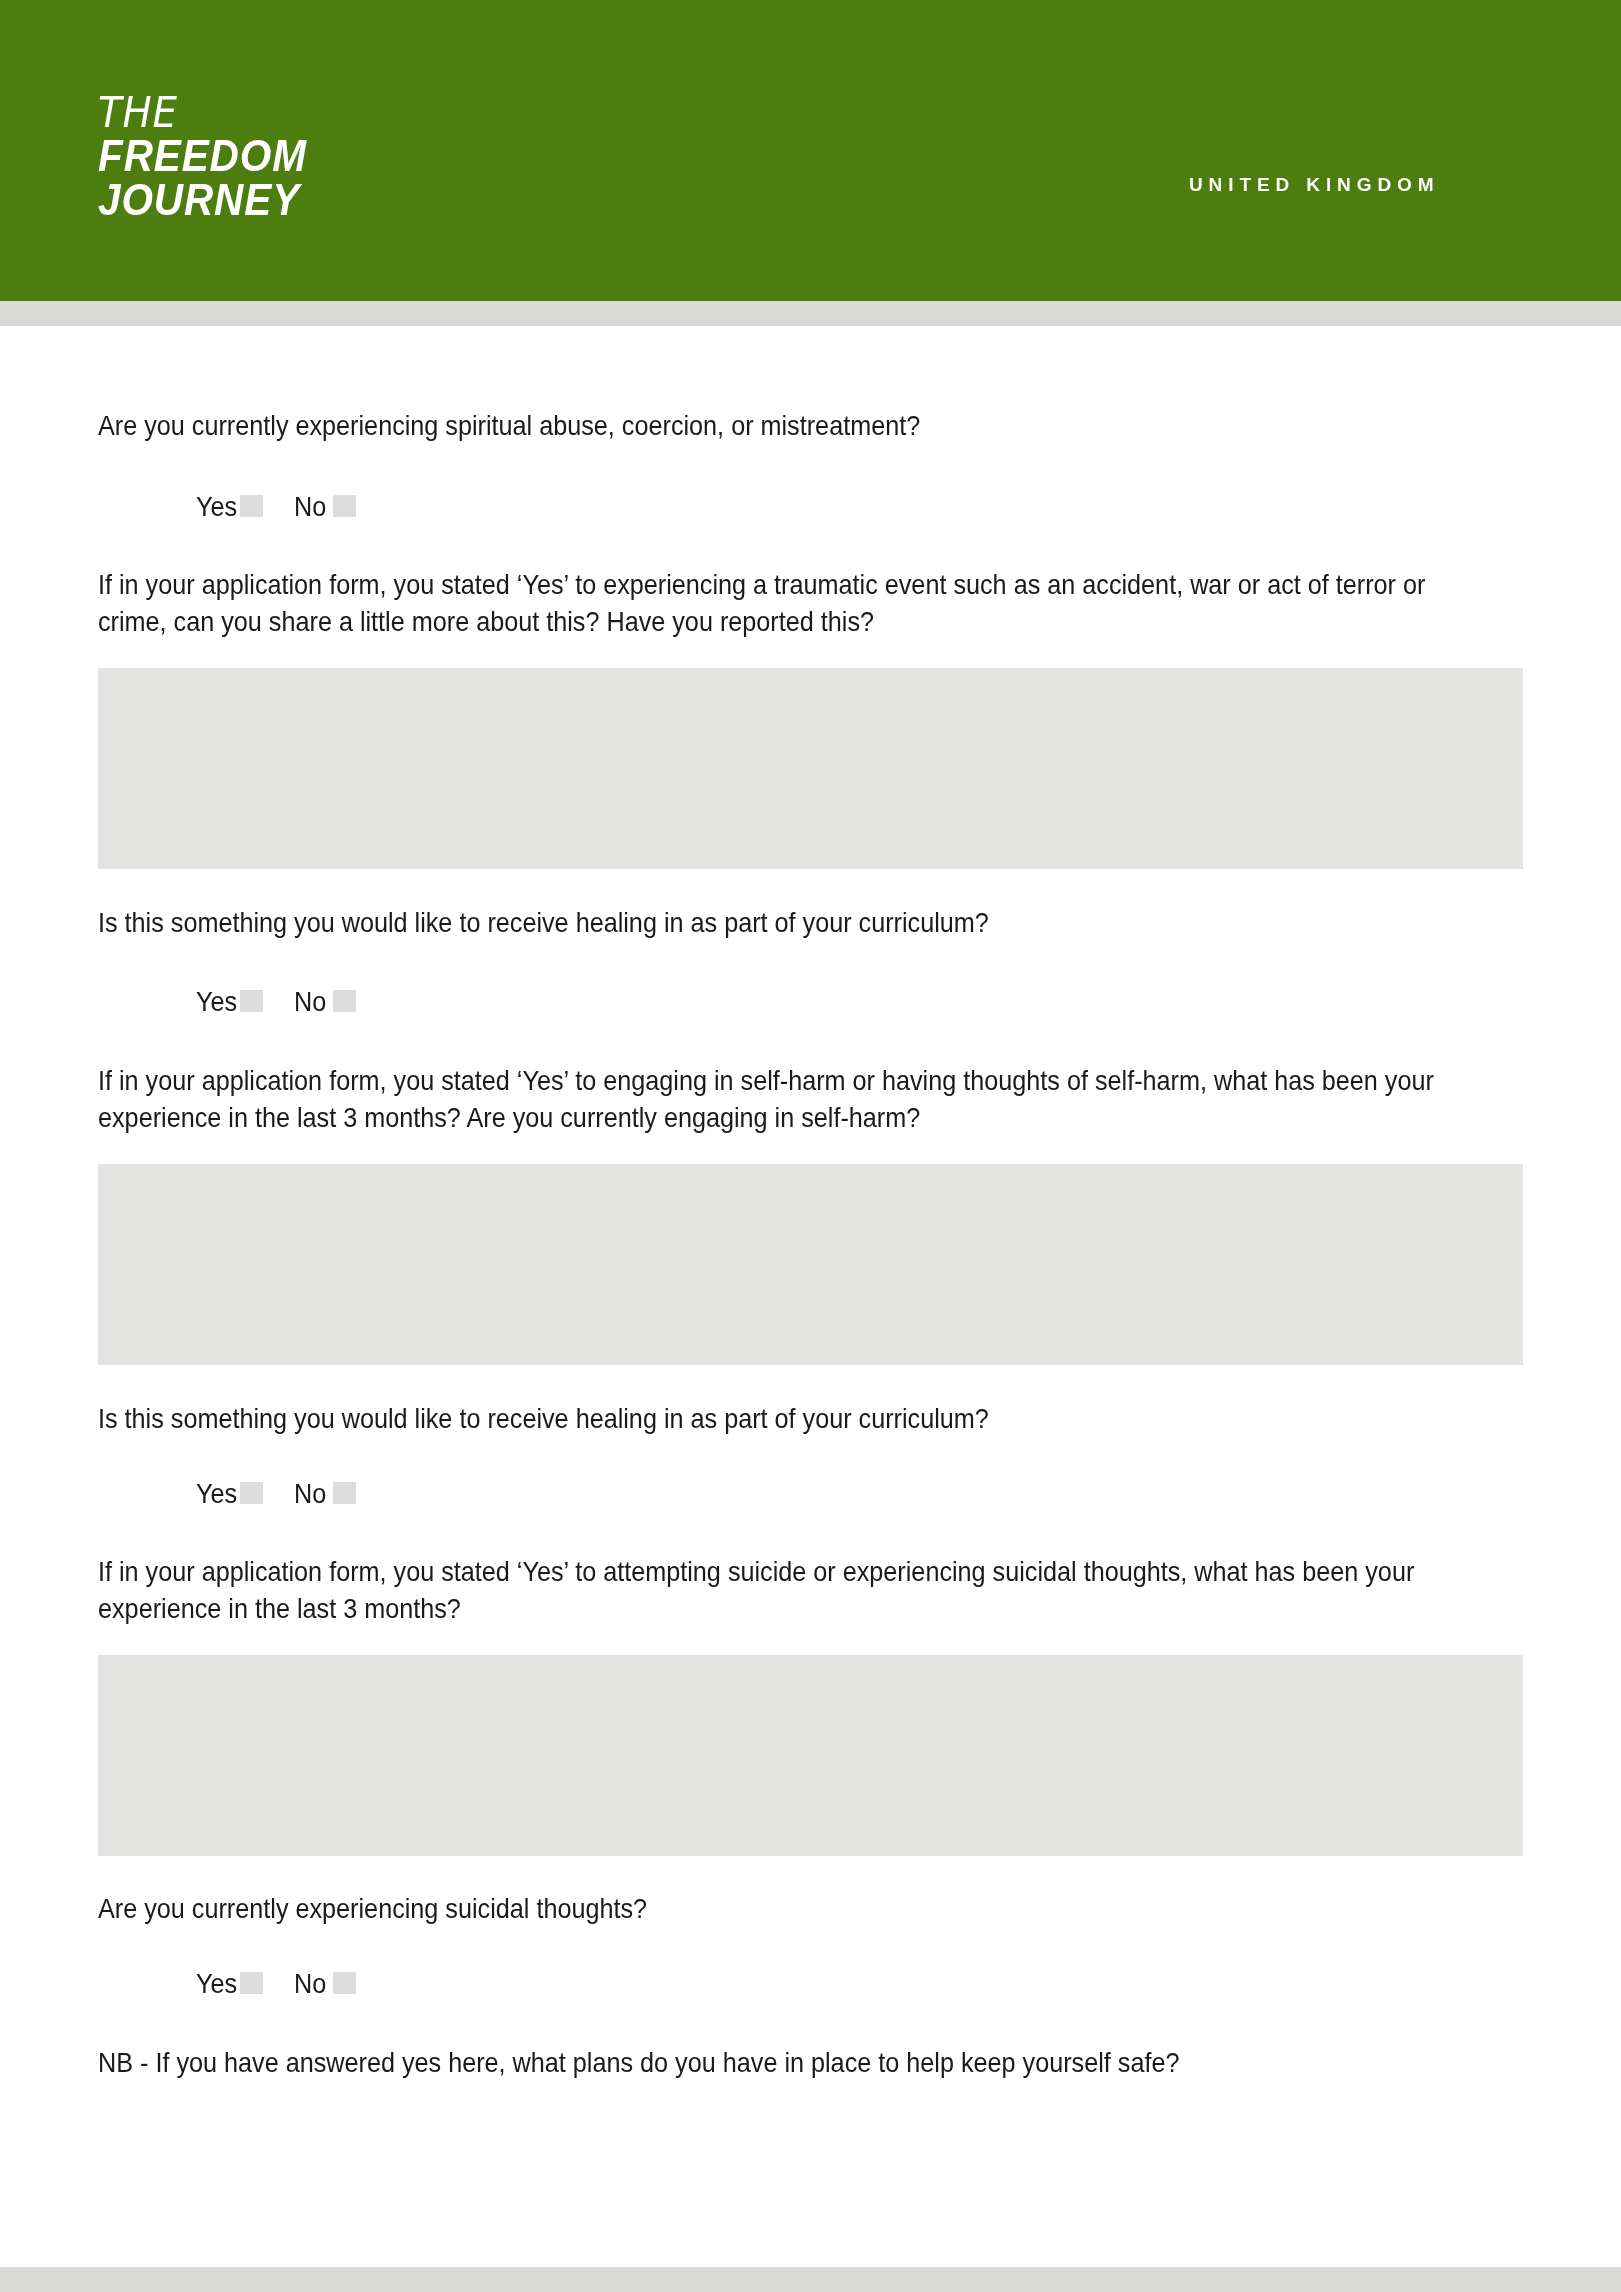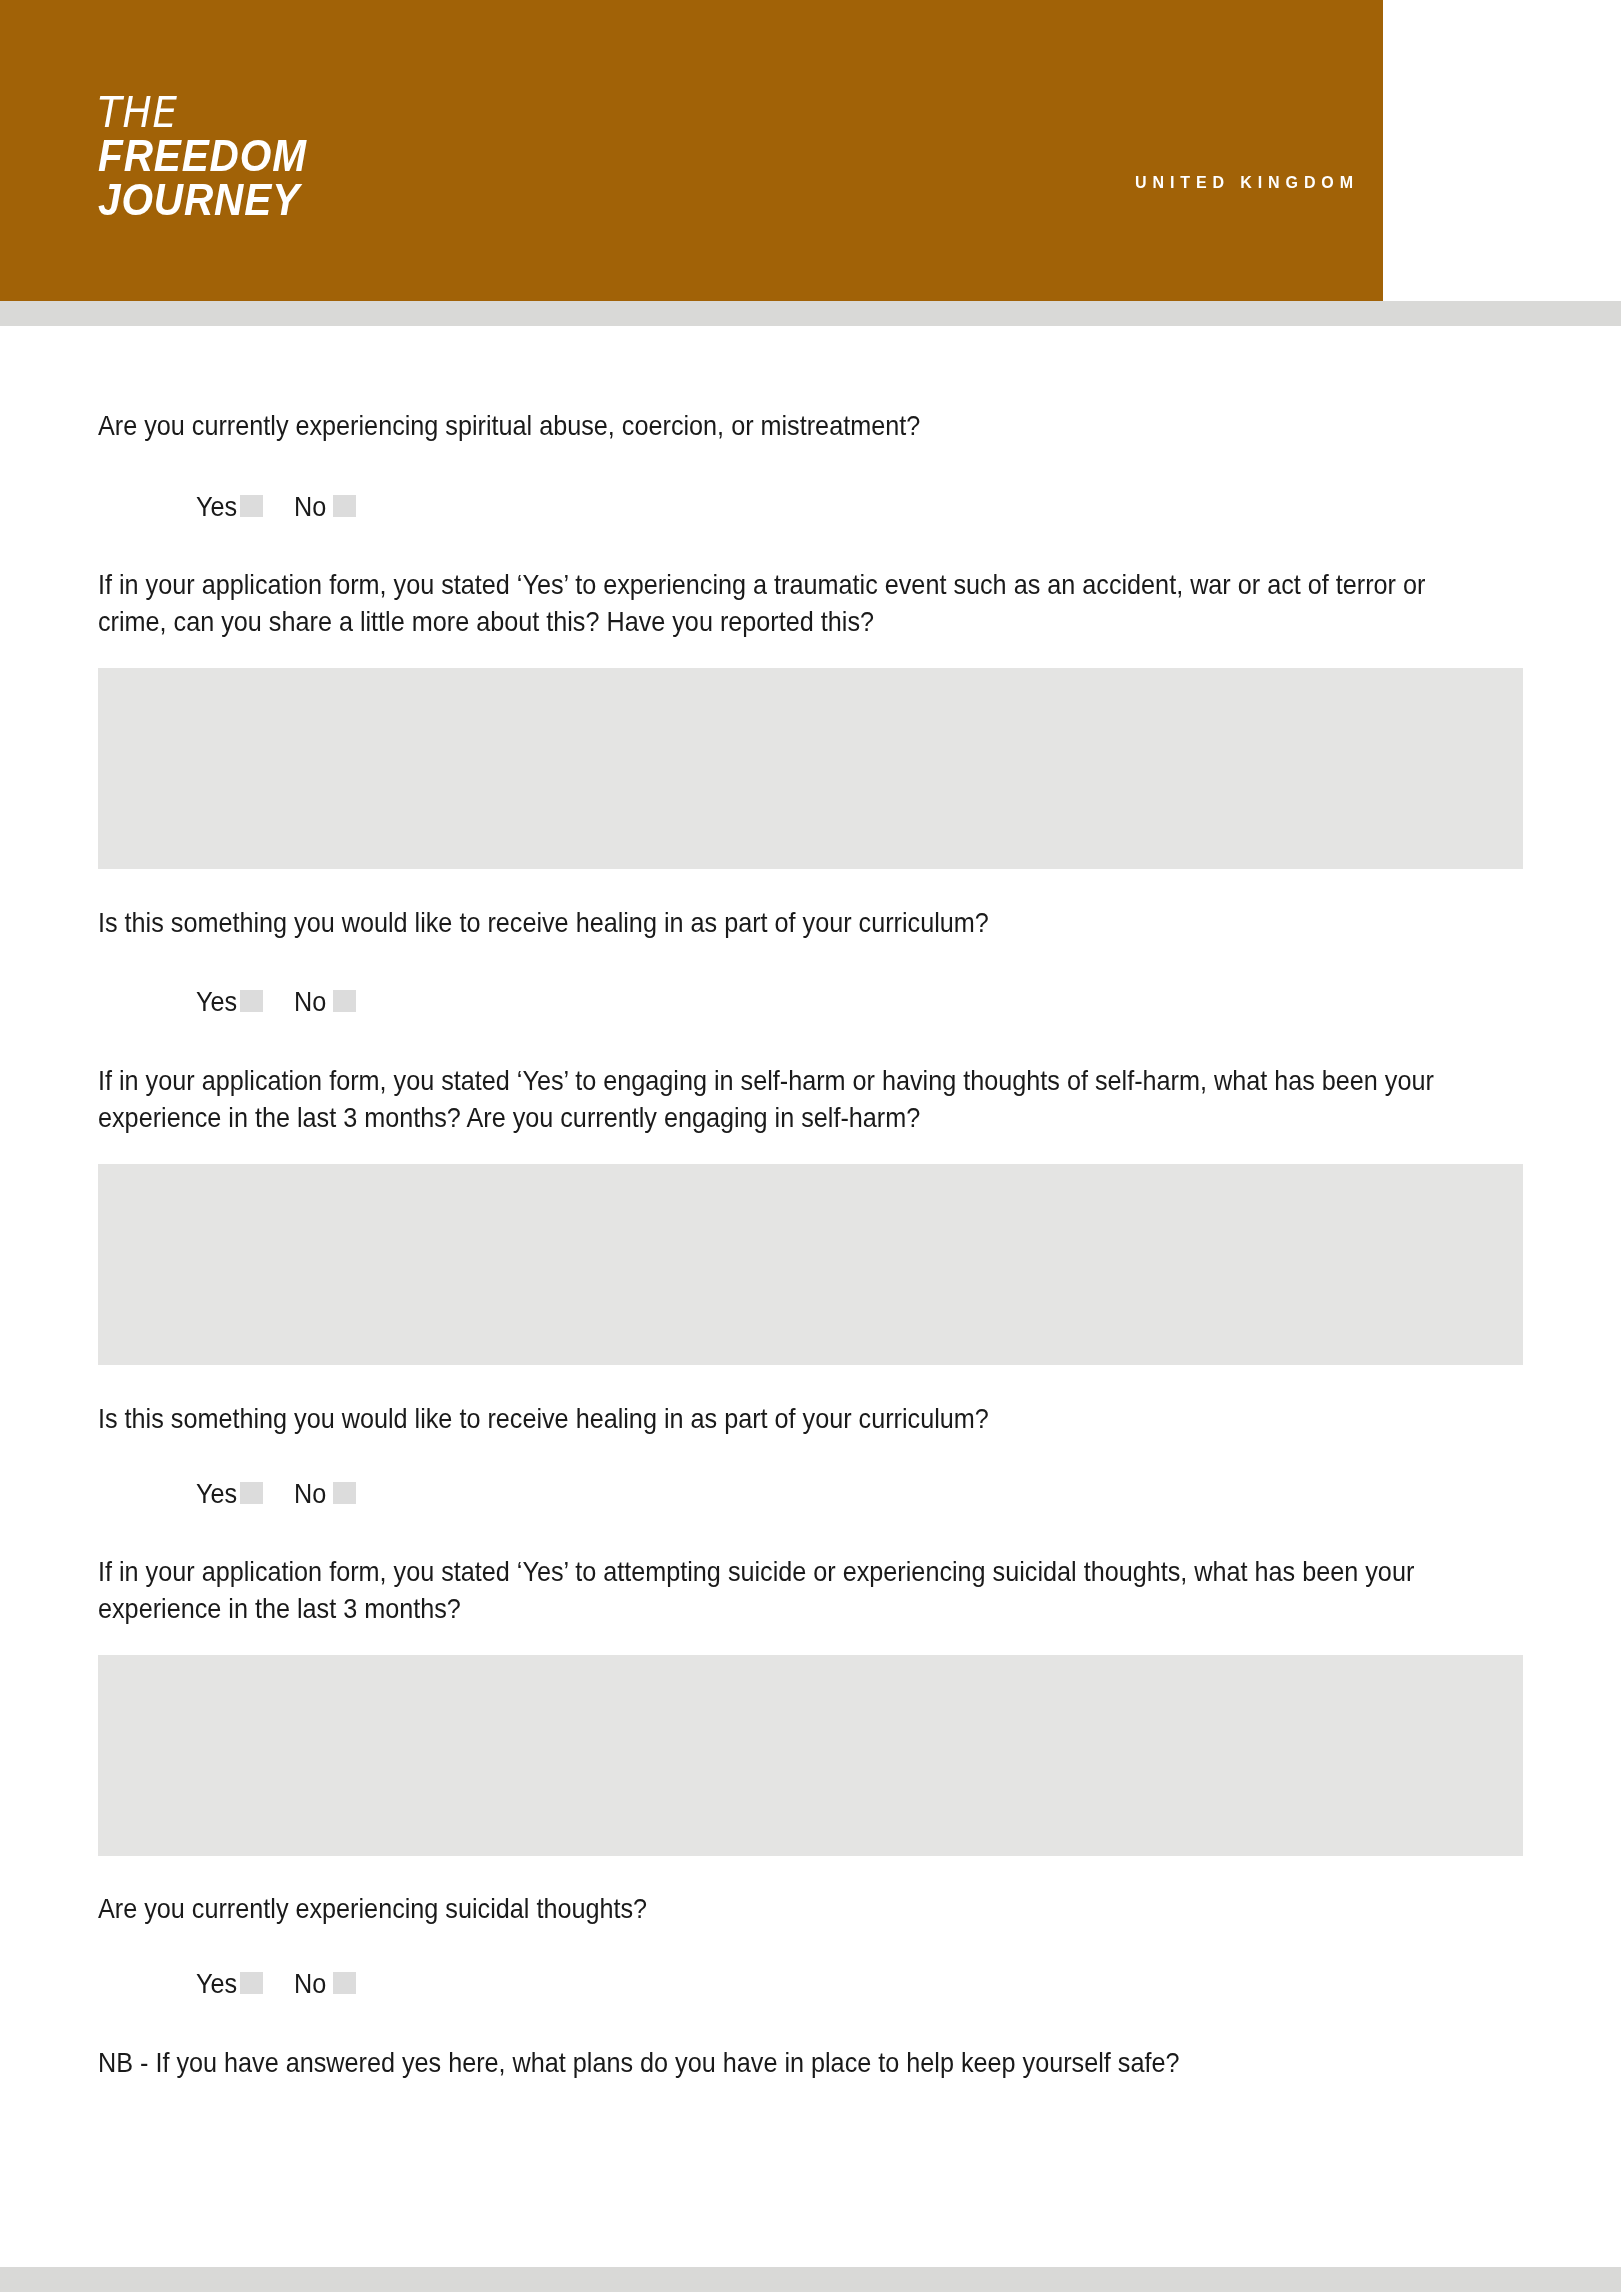--- a/index.html
+++ b/index.html
@@ -3,22 +3,22 @@
 <meta charset="utf-8">
 <style>
   html, body { margin: 0; padding: 0; }
   body {
     width: 1621px; height: 2293px; position: relative; overflow: hidden;
     background: #ffffff;
     font-family: "Liberation Sans", sans-serif;
     color: #1a1a1a;
   }
   .header {
-    position: absolute; left: 0; top: 0; width: 1383px; height: 301px;
-    background: #a16207;
+    position: absolute; left: 0; top: 0; width: 1621px; height: 301px;
+    background: #4d7c0f;
   }
   .header-stripe {
     position: absolute; left: 0; top: 301px; width: 1621px; height: 24.5px;
     background: #d9d9d7;
   }
   .footer-stripe {
     position: absolute; left: 0; top: 2267px; width: 1621px; height: 25.5px;
     background: #d9d9d7;
   }
   .brand-title {
@@ -26,22 +26,22 @@
     font-style: italic; line-height: 44px;
     transform: scaleX(0.9); transform-origin: left top;
   }
   .brand-title .the { font-size: 43px; font-weight: 300; display: block; letter-spacing: 1px; -webkit-text-stroke: 0; font-family: "DejaVu Sans", sans-serif; font-weight: normal; }
   .brand-title .bold { font-size: 45px; font-weight: 700; display: block; letter-spacing: 1px; }
   .logo {
     position: absolute; left: 1152px; top: 93px; width: 377px; height: 137px;
   }
   .logo svg { width: 100%; height: 100%; }
   .logo-sub {
-    position: absolute; left: 1135px; top: 174px; color: #ffffff;
-    font-size: 16px; font-weight: 700; letter-spacing: 5.9px;
+    position: absolute; left: 1189px; top: 174px; color: #ffffff;
+    font-size: 19px; font-weight: 700; letter-spacing: 5.9px;
   }
   .q {
     position: absolute; left: 98px; width: 1431px;
     font-size: 28px; line-height: 37px;
     transform: scaleX(0.9); transform-origin: left top;
     white-space: nowrap;
   }
   .q .line { display: block; }
   .yn {
     position: absolute; left: 196px; height: 29px;

